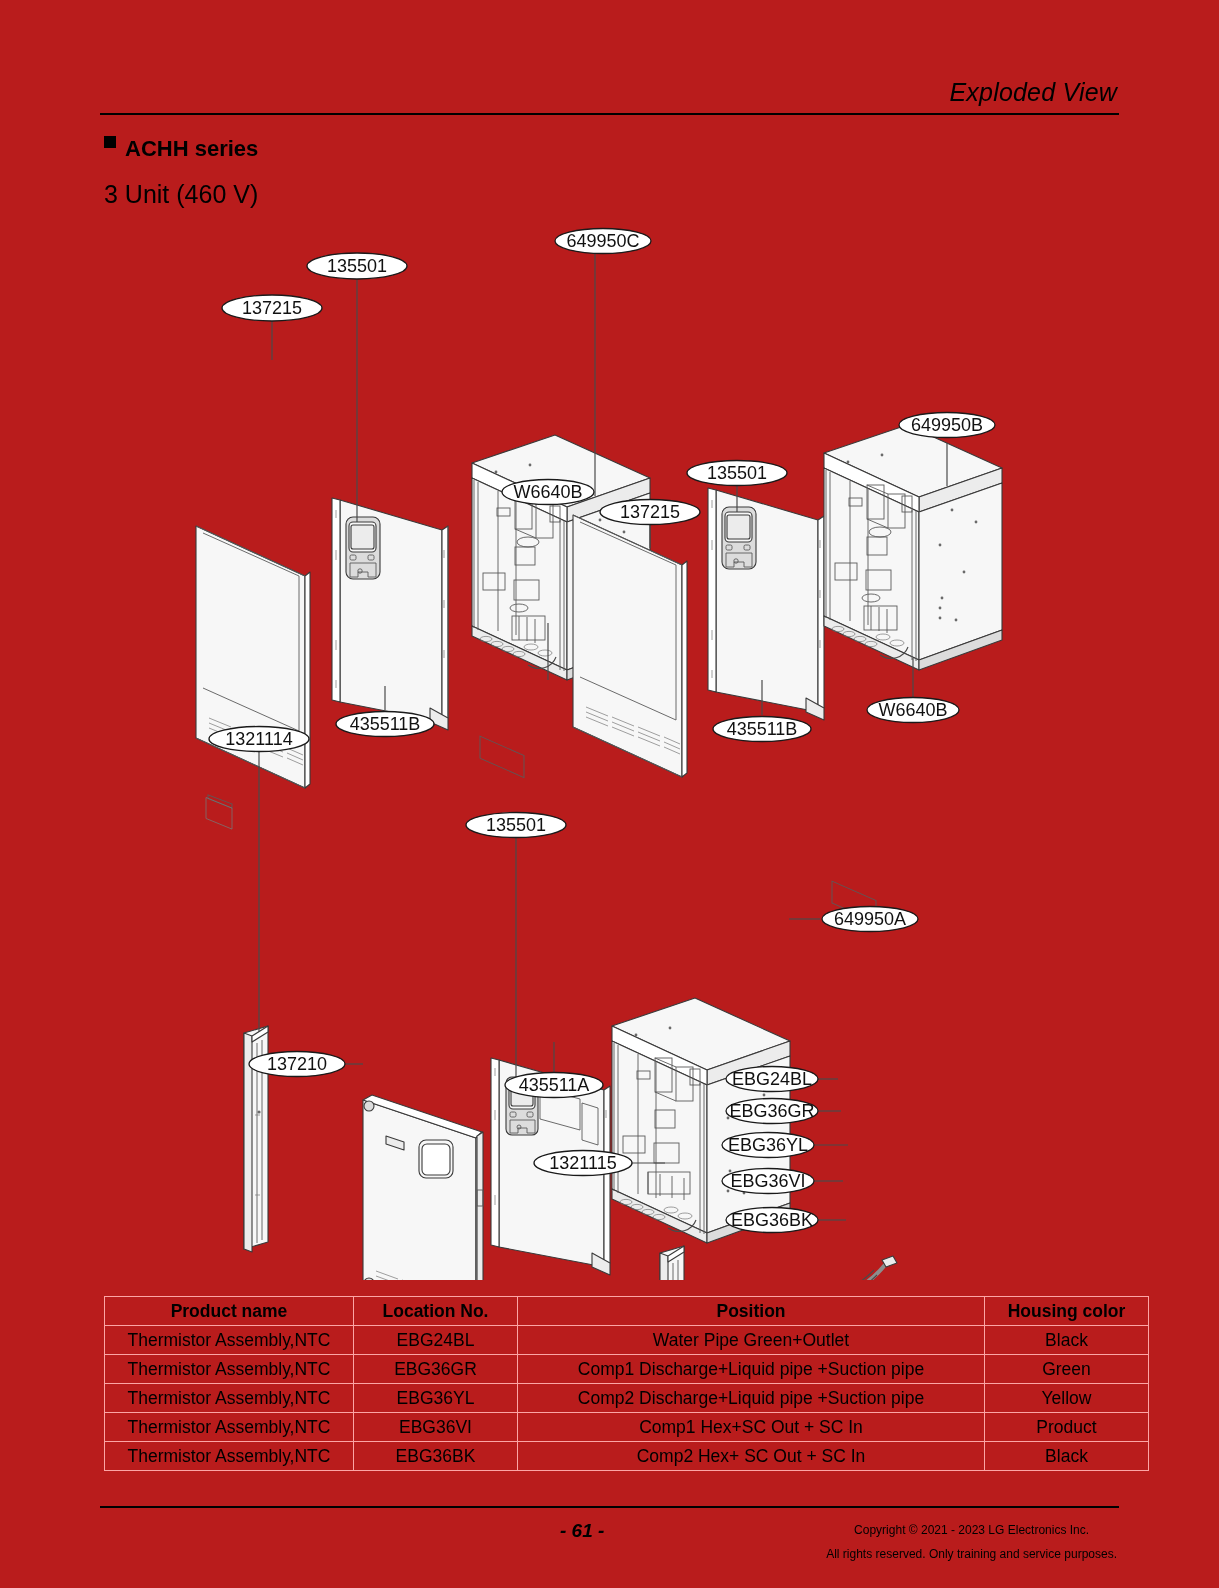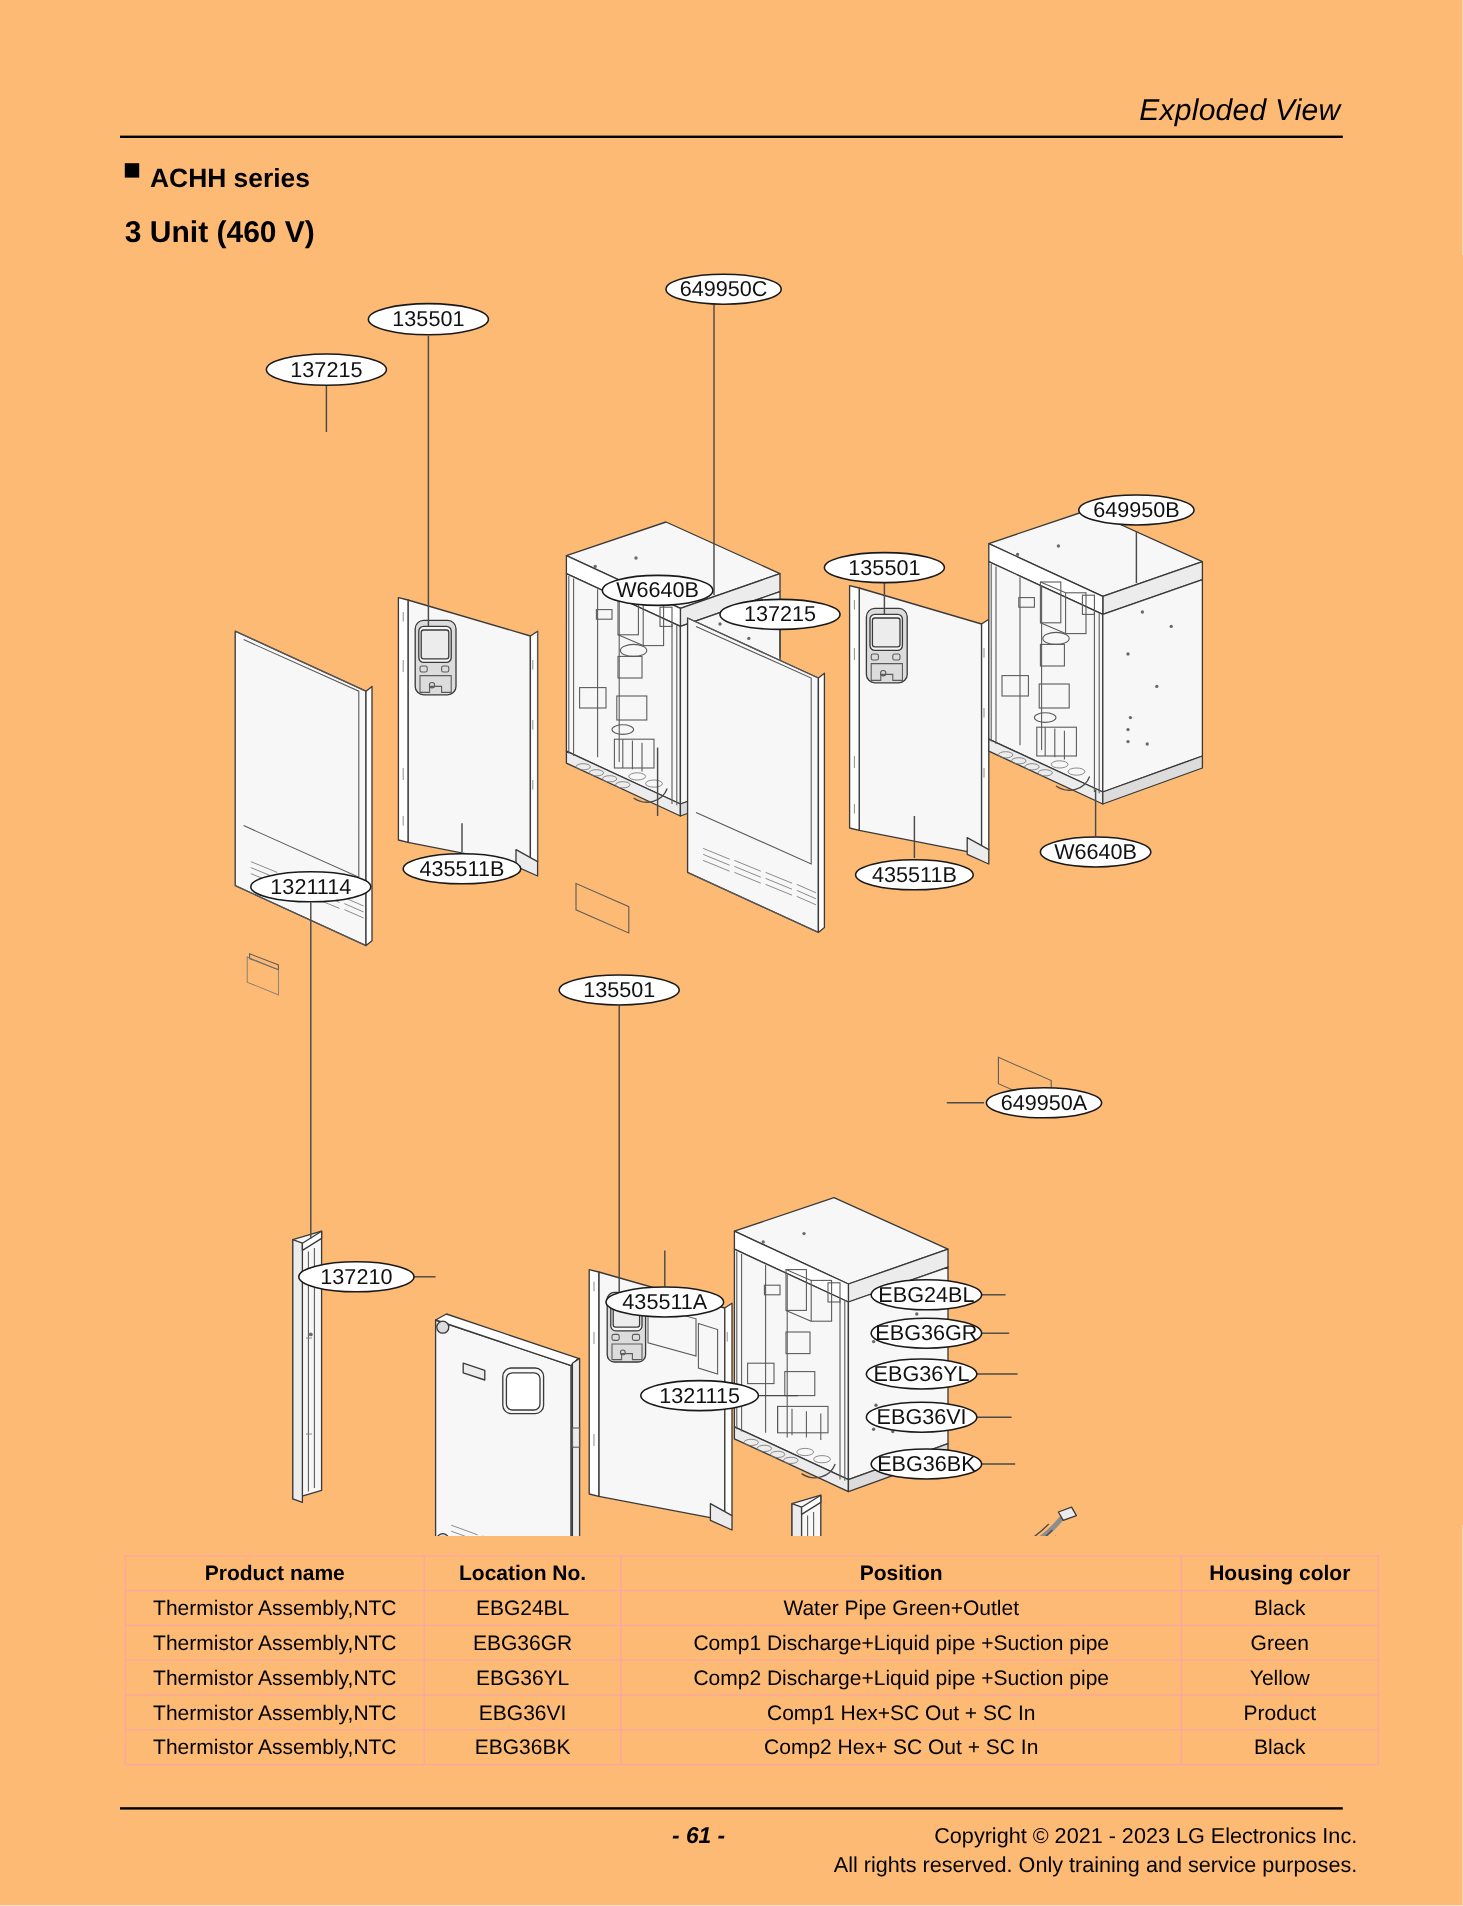--- a/index.html
+++ b/index.html
@@ -8,21 +8,21 @@
     background: #ffffff;
   }
   body {
     font-family: "Liberation Sans", sans-serif;
     color: #000;
   }
   #page {
     position: relative;
     width: 1219px;
     height: 1588px;
-    background: #fdba74;
+    background: #b91c1c;
     overflow: hidden;
   }
 
   
   #header-title {
     position: absolute;
     right: 102px;
     top: 78px;
     font-style: italic;
     font-size: 25px;
@@ -53,21 +53,21 @@
     width: 12px;
     height: 12px;
     background: #000;
     display: inline-block;
   }
   #unit-heading {
     position: absolute;
     left: 104px;
     top: 180px;
     font-size: 25px;
-    font-weight: bold;
+    font-weight: normal;
   }
 
   
   #drawing {
     position: absolute;
     left: 0;
     top: 210px;
     width: 1219px;
     height: 1070px;
   }
@@ -162,24 +162,24 @@
     position: absolute;
     left: 560px;
     top: 1520px;
     font-size: 19px;
     font-weight: bold;
     font-style: italic;
     text-align: center;
   }
   #copyright {
     position: absolute;
-    right: 88px;
+    right: 102px;
     top: 1518px;
-    text-align: right;
-    font-size: 18px;
+    text-align: center;
+    font-size: 12px;
     line-height: 24px;
   }
 </style>
 </head>
 <body>
 
 <div id="page">
 
   <div id="header-title">Exploded View</div>
   <div id="header-rule"></div>

